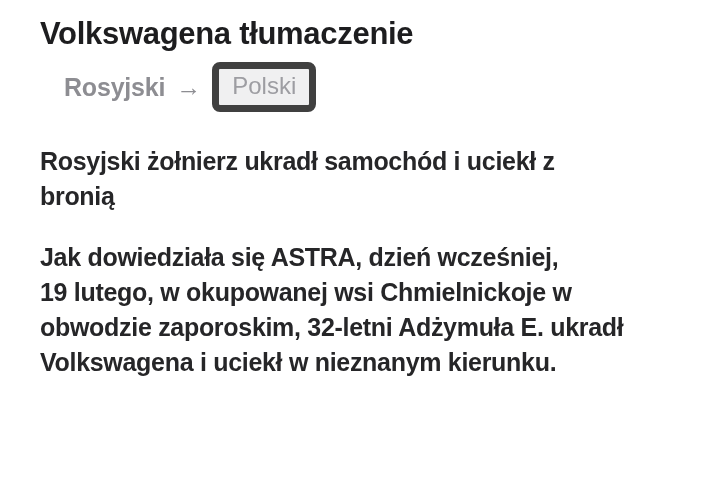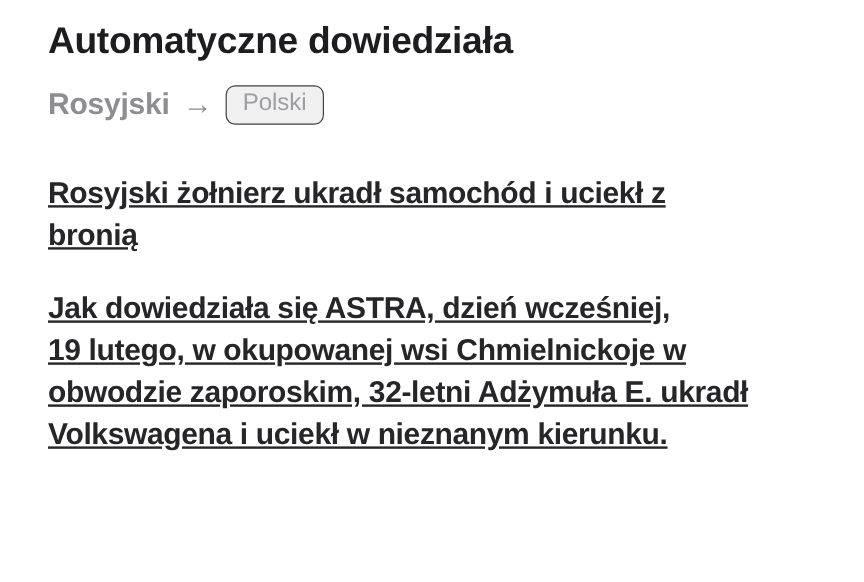--- a/index.html
+++ b/index.html
@@ -27,59 +27,59 @@
     margin-top: 16px;
     height: 38px;
     display: flex;
     align-items: center;
   }
   .lang-source {
     font-size: 25px;
     font-weight: 700;
     letter-spacing: -0.2px;
     color: #8d8d92;
+    margin-left: 24px;
   }
   .lang-arrow {
     font-size: 25px;
     font-weight: 400;
     color: #8d8d92;
     margin: 0 11px;
   }
   .lang-chip {
     display: inline-flex;
     align-items: center;
     background: #f0f0f1;
-    border: 1px solid #404040;
+    border: 7px solid #404040;
     border-radius: 8px;
     padding: 3px 13px 5px 13px;
-    font-size: 20px;
+    font-size: 24px;
     font-weight: 400;
     color: #9d9da2;
     cursor: default;
   }
   .body-text p {
     font-size: 25px;
     line-height: 35px;
     font-weight: 700;
     letter-spacing: -0.3px;
     color: #262628;
     white-space: pre;
     margin-top: 26px;
-    text-decoration: underline;
   }
   .body-text p:first-child {
     margin-top: 38px;
   }
 </style>
 </head>
 <body>
 
 <div class="page">
 
-  <h1 class="title">Automatyczne dowiedziała</h1>
+  <h1 class="title">Volkswagena tłumaczenie</h1>
 
   <div class="lang-row">
     <span class="lang-source">Rosyjski</span>
     <span class="lang-arrow">→</span>
     <span class="lang-chip">Polski</span>
   </div>
 
   <div class="body-text">
     <p>Rosyjski żołnierz ukradł samochód i uciekł z
 bronią</p>

